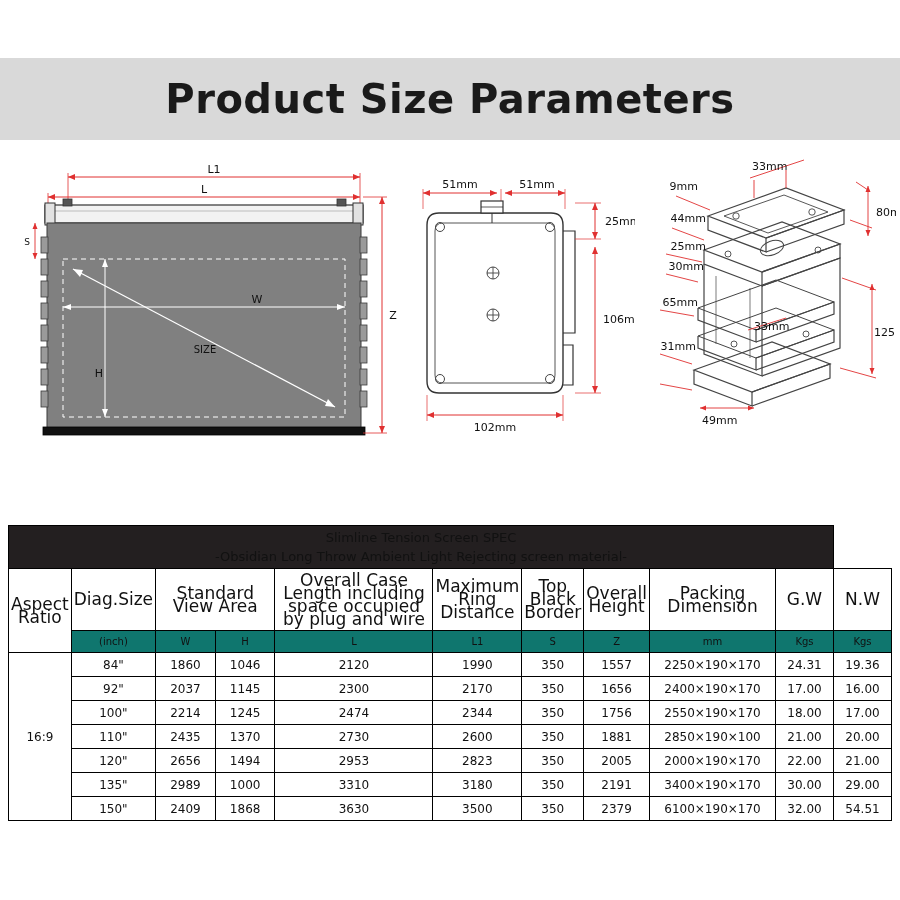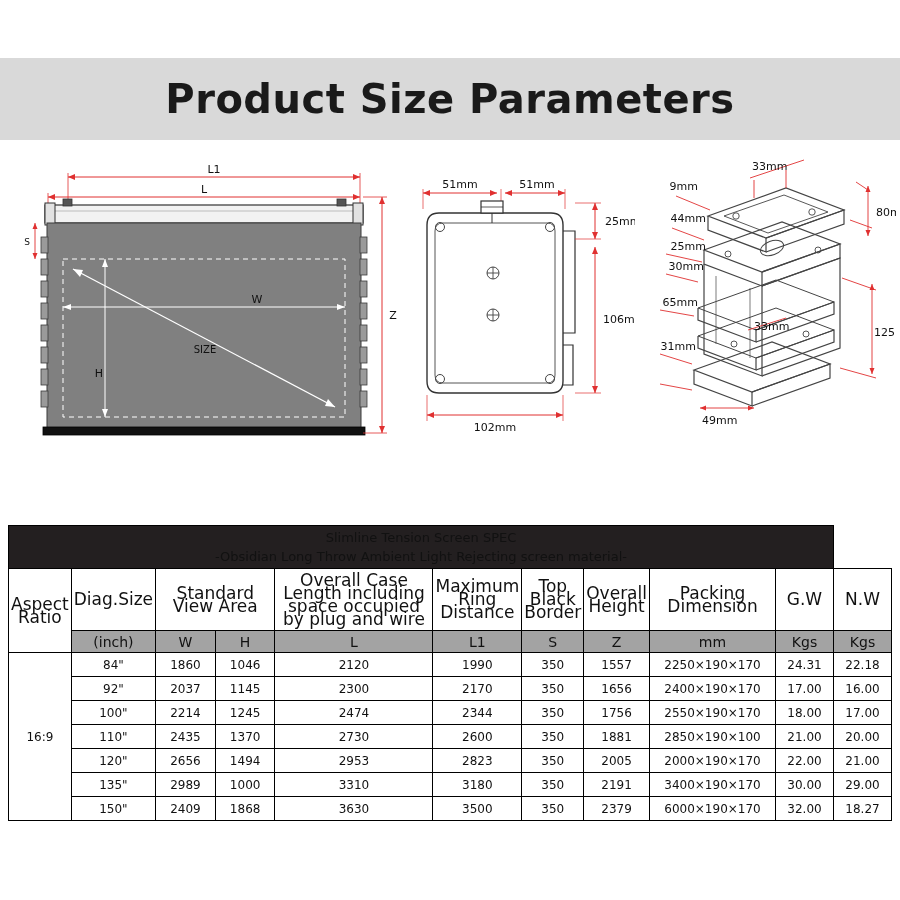--- a/index.html
+++ b/index.html
@@ -76,22 +76,22 @@
   .spec-title .line1 { display: block; }
   .spec-title .line2 { display: block; }
   .hdr td {
     background: #ffffff;
     font-size: 17px;
     line-height: 13px;
     height: 62px;
     padding: 2px 3px;
   }
   .subhdr td {
-    background: #a3a3a3;
-    font-size: 14px;
+    background: #0f766e;
+    font-size: 10px;
     height: 22px;
   }
   .datarow td { height: 24px; font-size: 12px; }
   .aspect-cell { font-size: 12px; font-weight: normal; }
 
   
   svg text {
     font-family: "DejaVu Sans", sans-serif;
     fill: #111;
   }
@@ -370,21 +370,21 @@
         <td class="aspect-cell" rowspan="7">16:9</td>
         <td>84"</td>
         <td>1860</td>
         <td>1046</td>
         <td>2120</td>
         <td>1990</td>
         <td>350</td>
         <td>1557</td>
         <td>2250×190×170</td>
         <td>24.31</td>
-        <td>22.18</td>
+        <td>19.36</td>
       </tr>
       <tr class="datarow">
         <td>92"</td>
         <td>2037</td>
         <td>1145</td>
         <td>2300</td>
         <td>2170</td>
         <td>350</td>
         <td>1656</td>
         <td>2400×190×170</td>
@@ -440,21 +440,21 @@
         <td>29.00</td>
       </tr>
       <tr class="datarow">
         <td>150"</td>
         <td>2409</td>
         <td>1868</td>
         <td>3630</td>
         <td>3500</td>
         <td>350</td>
         <td>2379</td>
-        <td>6000×190×170</td>
+        <td>6100×190×170</td>
         <td>32.00</td>
-        <td>18.27</td>
+        <td>54.51</td>
       </tr>
     </tbody>
       </table>
   </div>
 
 </div>
 
 </body></html>

